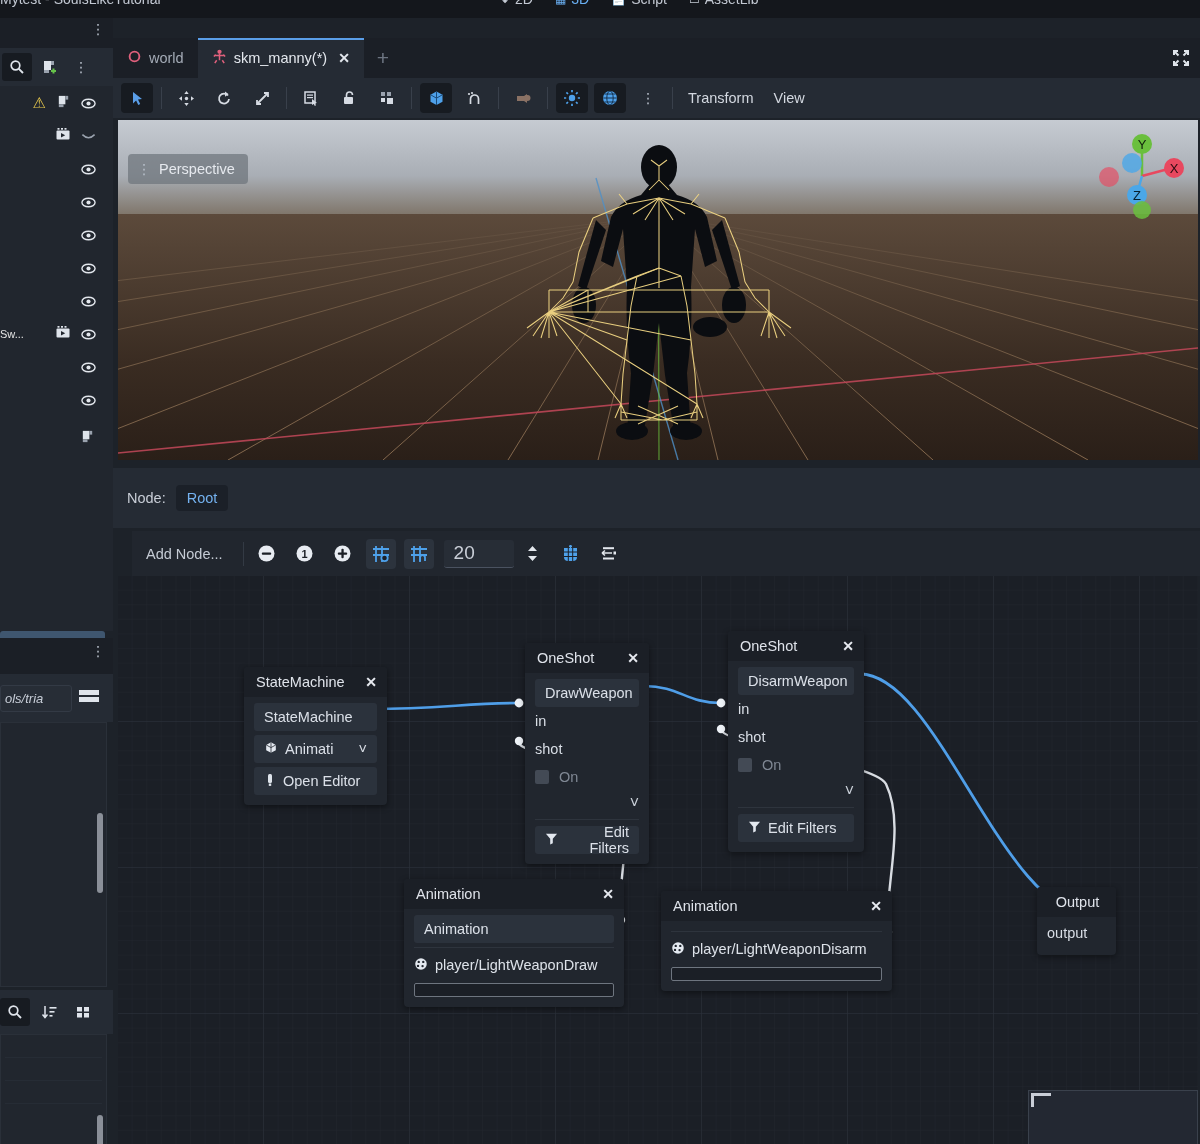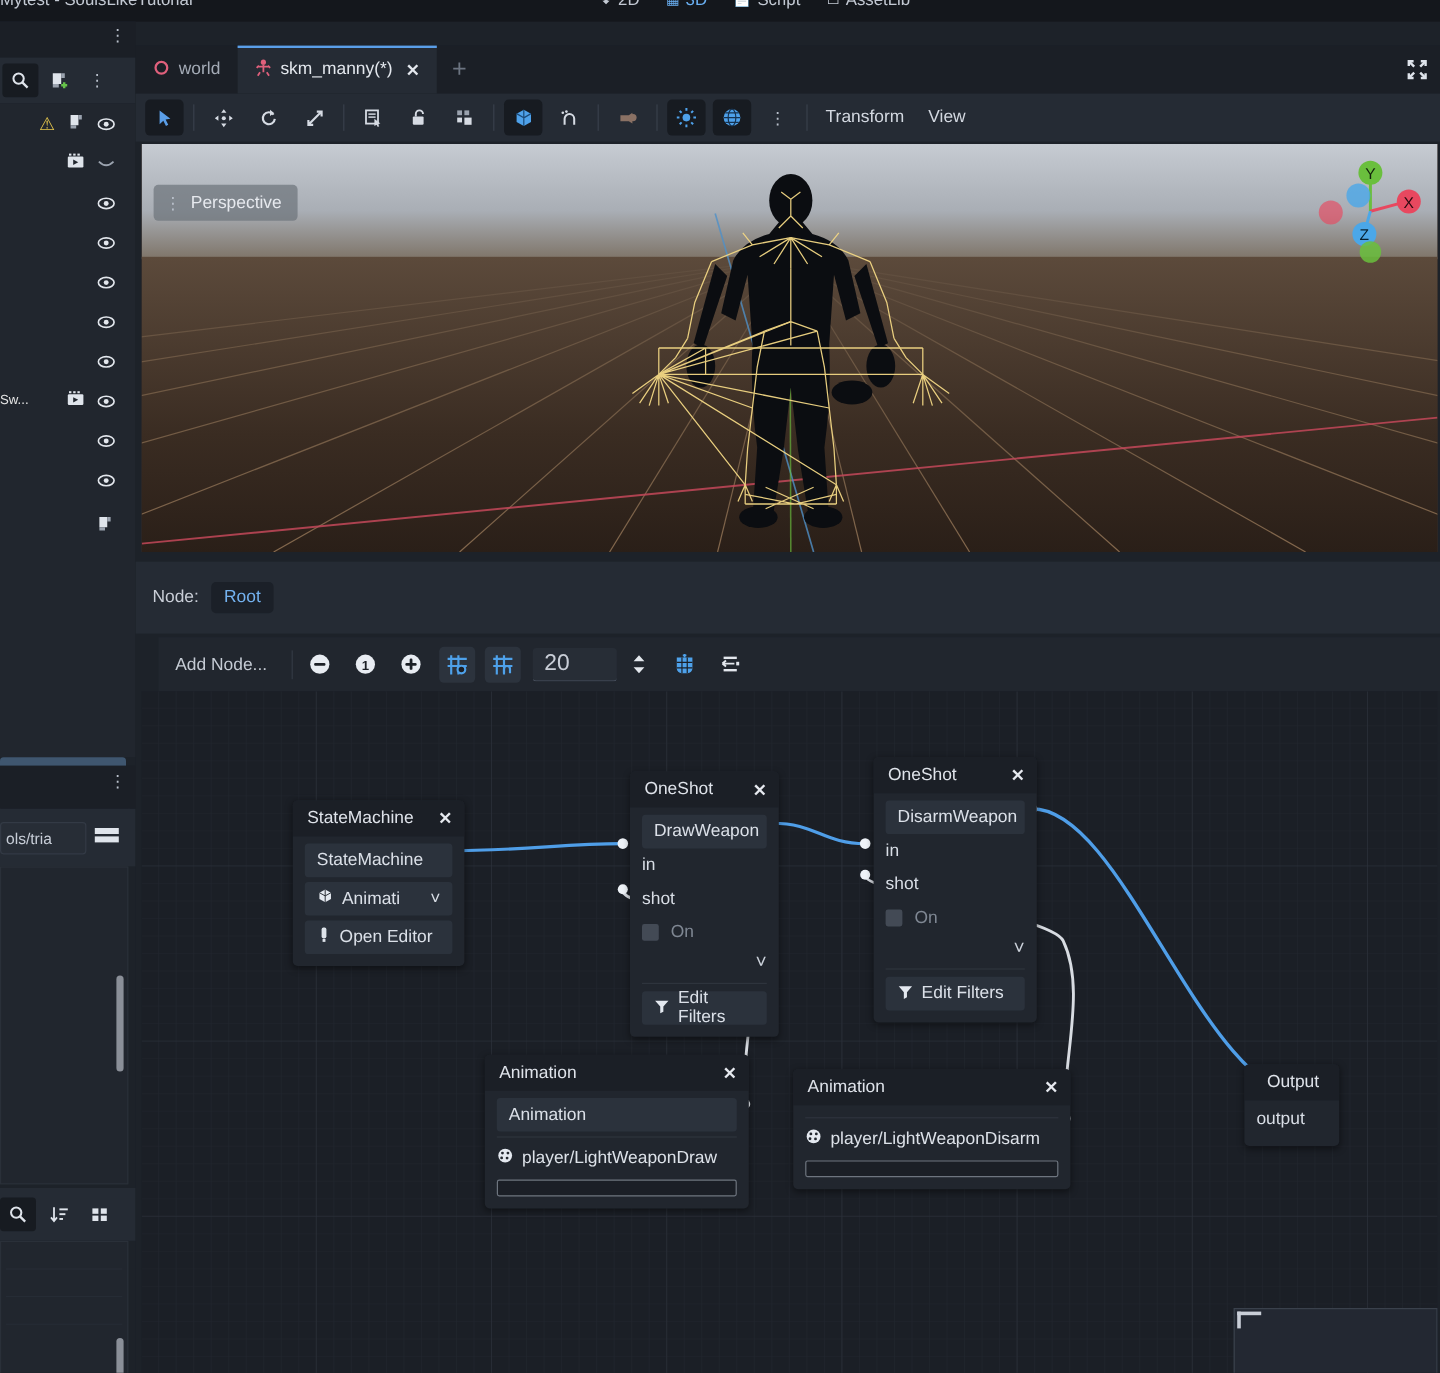--- a/index.html
+++ b/index.html
@@ -81,21 +81,21 @@
     background: #1b1f26;
   }
   .ld-insp-path {
     position: absolute; left: 0; top: 656px; width: 113px; height: 48px;
     background: #252b34; display: flex; align-items: center; gap: 6px;
     padding-left: 0px;
   }
   .pathbox {
     width: 72px; height: 27px; background: #272d36; border: 1px solid #333a45;
     border-radius: 3px; display: flex; align-items: center; padding-left: 4px;
-    font-size: 13px; color: #c7cdd7; overflow: hidden; white-space: nowrap;
+    font-size: 13px; color: #c7cdd7; overflow: hidden; white-space: nowrap; font-style: italic;
   }
   .ld-insp-body {
     position: absolute; left: 0; top: 704px; width: 107px; height: 265px;
     background: #21262e; border: 1px solid #2a3039;
   }
   .vscroll {
     position: absolute; width: 6px; border-radius: 3px; background: #8a8f98;
   }
   .ld-fs-toolbar {
     position: absolute; left: 0; top: 972px; width: 113px; height: 44px;
@@ -236,21 +236,21 @@
     font-size: 14.5px; color: #dbe0e8; white-space: nowrap;
   }
   .slot { height: 28px; display: flex; align-items: center; font-size: 14.5px; color: #d9dee6; }
   .chkrow { height: 28px; display: flex; align-items: center; gap: 10px; }
   .chkbox { width: 14px; height: 14px; background: #434a55; border-radius: 2px; }
   .chklbl { font-size: 14.5px; color: #7f8793; }
   .chevrow { height: 24px; display: flex; align-items: center; justify-content: flex-end; color: #cbd1da; }
   .filterbtn {
     background: #2b323c; border-radius: 3px; height: 28px;
     display: flex; align-items: center; gap: 7px; padding: 0 10px;
-    font-size: 14.5px; color: #dbe0e8; margin-top: 6px;
+    font-size: 14.5px; color: #dbe0e8; margin-top: 6px; text-align: right;
   }
   .divline { height: 1px; background: #2e343d; margin: 4px 0; }
   .animrow { height: 26px; display: flex; align-items: center; gap: 7px;
     font-size: 14.5px; color: #dde2e9; white-space: nowrap; }
   .progbar { height: 14px; border: 1px solid #6e757f; border-radius: 2px; margin-top: 5px; background: #1b1f26; }
   .selbtn {
     background: #2b323c; border-radius: 3px; height: 28px;
     display: flex; align-items: center; gap: 7px; padding: 0 10px;
     font-size: 14.5px; color: #dbe0e8; margin-top: 4px;
   }

